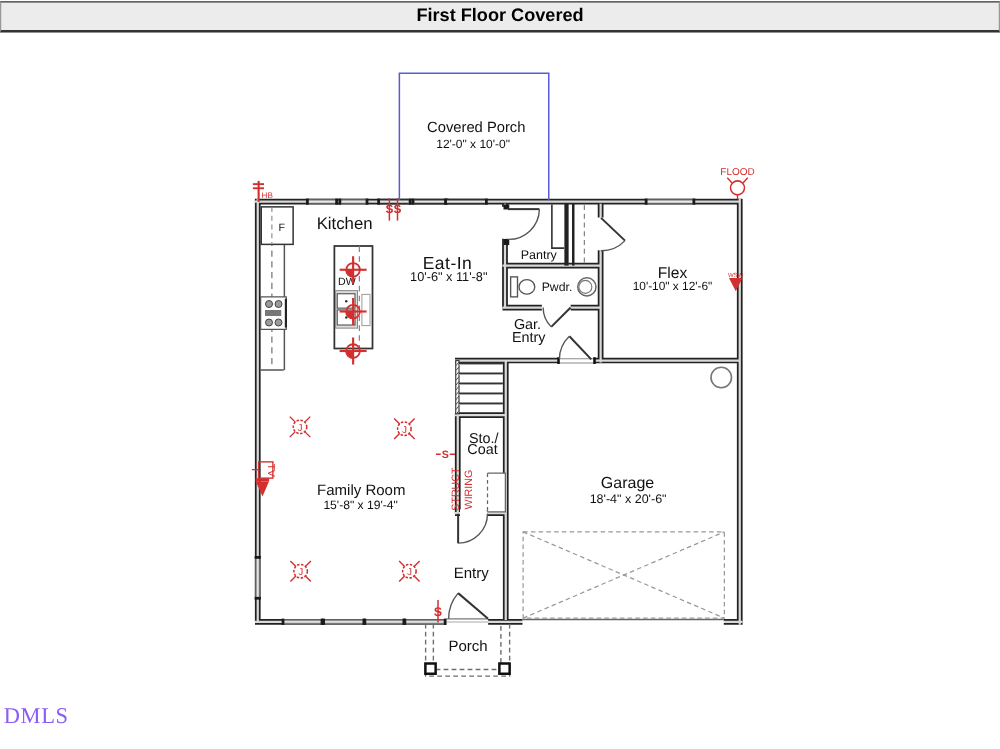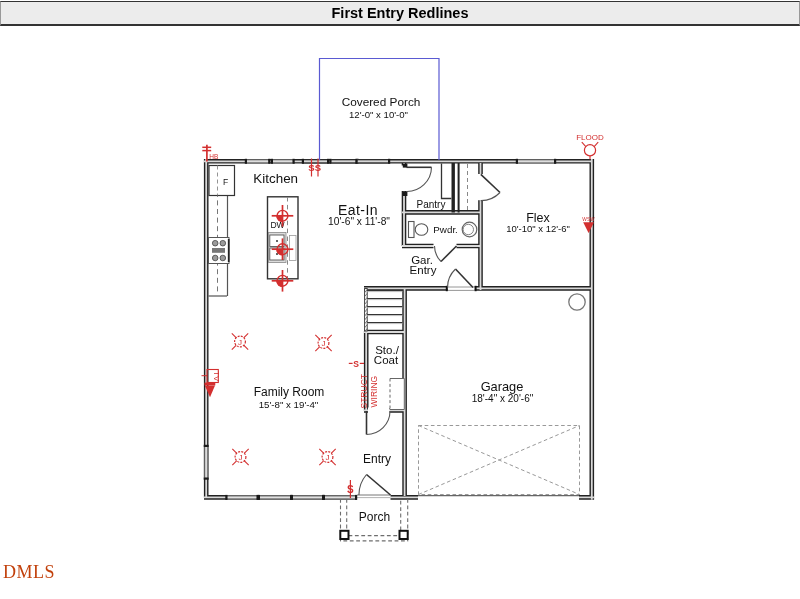--- a/index.html
+++ b/index.html
@@ -1,19 +1,19 @@
 <!DOCTYPE html>
 <html><head><meta charset="utf-8">
 <style>
 html,body{margin:0;padding:0;background:#fff;width:800px;height:599px;overflow:hidden}
 *{font-family:"Liberation Sans",sans-serif}
 #bar{position:absolute;left:0;top:1px;width:798px;height:22px;background:#ececec;
 border-top:1.4px solid #333;border-bottom:2px solid #333;border-left:1px solid #999;border-right:1px solid #999;
 text-align:center;font-weight:bold;font-size:14.5px;line-height:22px;color:#000}
-#dmls{position:absolute;left:3px;top:562px;font-family:"Liberation Serif",serif;font-size:18px;color:#c2410c;letter-spacing:0.5px}
+#dmls{position:absolute;left:3px;top:562px;font-family:"Liberation Serif",serif;font-size:18px;color:#8b5cf6;letter-spacing:0.5px}
 svg{position:absolute;left:0;top:0}
 </style></head>
 <body>
 <svg width="800" height="599" viewBox="0 0 800 599">
 <path d="M204,161.3 H592 M206.2,159 V497.4 M204,497.4 H594 M591.8,159 V499.8 M404,163 V246 M402,212.4 H481 M480.5,163 V290 M402,246 H481 M364,288.4 H592 M366.2,331 V411 M404.6,288 V496 M364,410.4 H405 M364,332 H405" fill="none" stroke="#222" stroke-width="4.6"></path>
 <path d="M204,161.3 H592 M206.2,159 V497.4 M204,497.4 H594 M591.8,159 V499.8 M404,163 V246 M402,212.4 H481 M480.5,163 V290 M402,246 H481 M364,288.4 H592 M366.2,331 V411 M404.6,288 V496 M364,410.4 H405 M364,332 H405" fill="none" stroke="#d9d9d9" stroke-width="1.8"></path>
 <line x1="453.2" y1="163" x2="453.2" y2="212.5" stroke="#222" stroke-width="3.4"></line>
 <line x1="458.6" y1="163" x2="458.6" y2="212.5" stroke="#222" stroke-width="2"></line>
 <rect x="401" y="165.5" width="6" height="25.5" fill="#fff"></rect>
 <rect x="402.8" y="163.6" width="4.6" height="4" fill="#1a1a1a"></rect>
@@ -260,13 +260,13 @@
 <rect x="207" y="369.5" width="11.3" height="13" fill="none" stroke="#d32f2f" stroke-width="1.1"></rect>
 <text x="0" y="0" font-size="8" fill="#d32f2f" text-anchor="middle" transform="translate(214.2,376.2) rotate(90)">TV</text>
 <line x1="201.5" y1="375.7" x2="207" y2="375.7" stroke="#d32f2f" stroke-width="1"></line>
 <rect x="204.5" y="382.6" width="10.8" height="2.8" fill="#d32f2f"></rect>
 <path d="M204.8,385.6 L215,385.6 L210,397.2 Z" fill="#d32f2f"></path>
 <text x="588.5" y="221.3" font-size="4.8" fill="#d32f2f" text-anchor="middle">WSW</text>
 <path d="M583.2,222.3 L594,222.3 L588.6,233 Z" fill="#d32f2f"></path>
 <text x="0" y="0" font-size="8.5" fill="#d32f2f" transform="translate(367.2,408.5) rotate(-90)">STRUCT</text>
 <text x="0" y="0" font-size="8.5" fill="#d32f2f" transform="translate(377.4,407.5) rotate(-90)">WIRING</text>
 </svg>
-<div id="bar">First Entry Redlines</div>
+<div id="bar">First Floor Covered</div>
 <div id="dmls">DMLS</div>
 </body></html>

